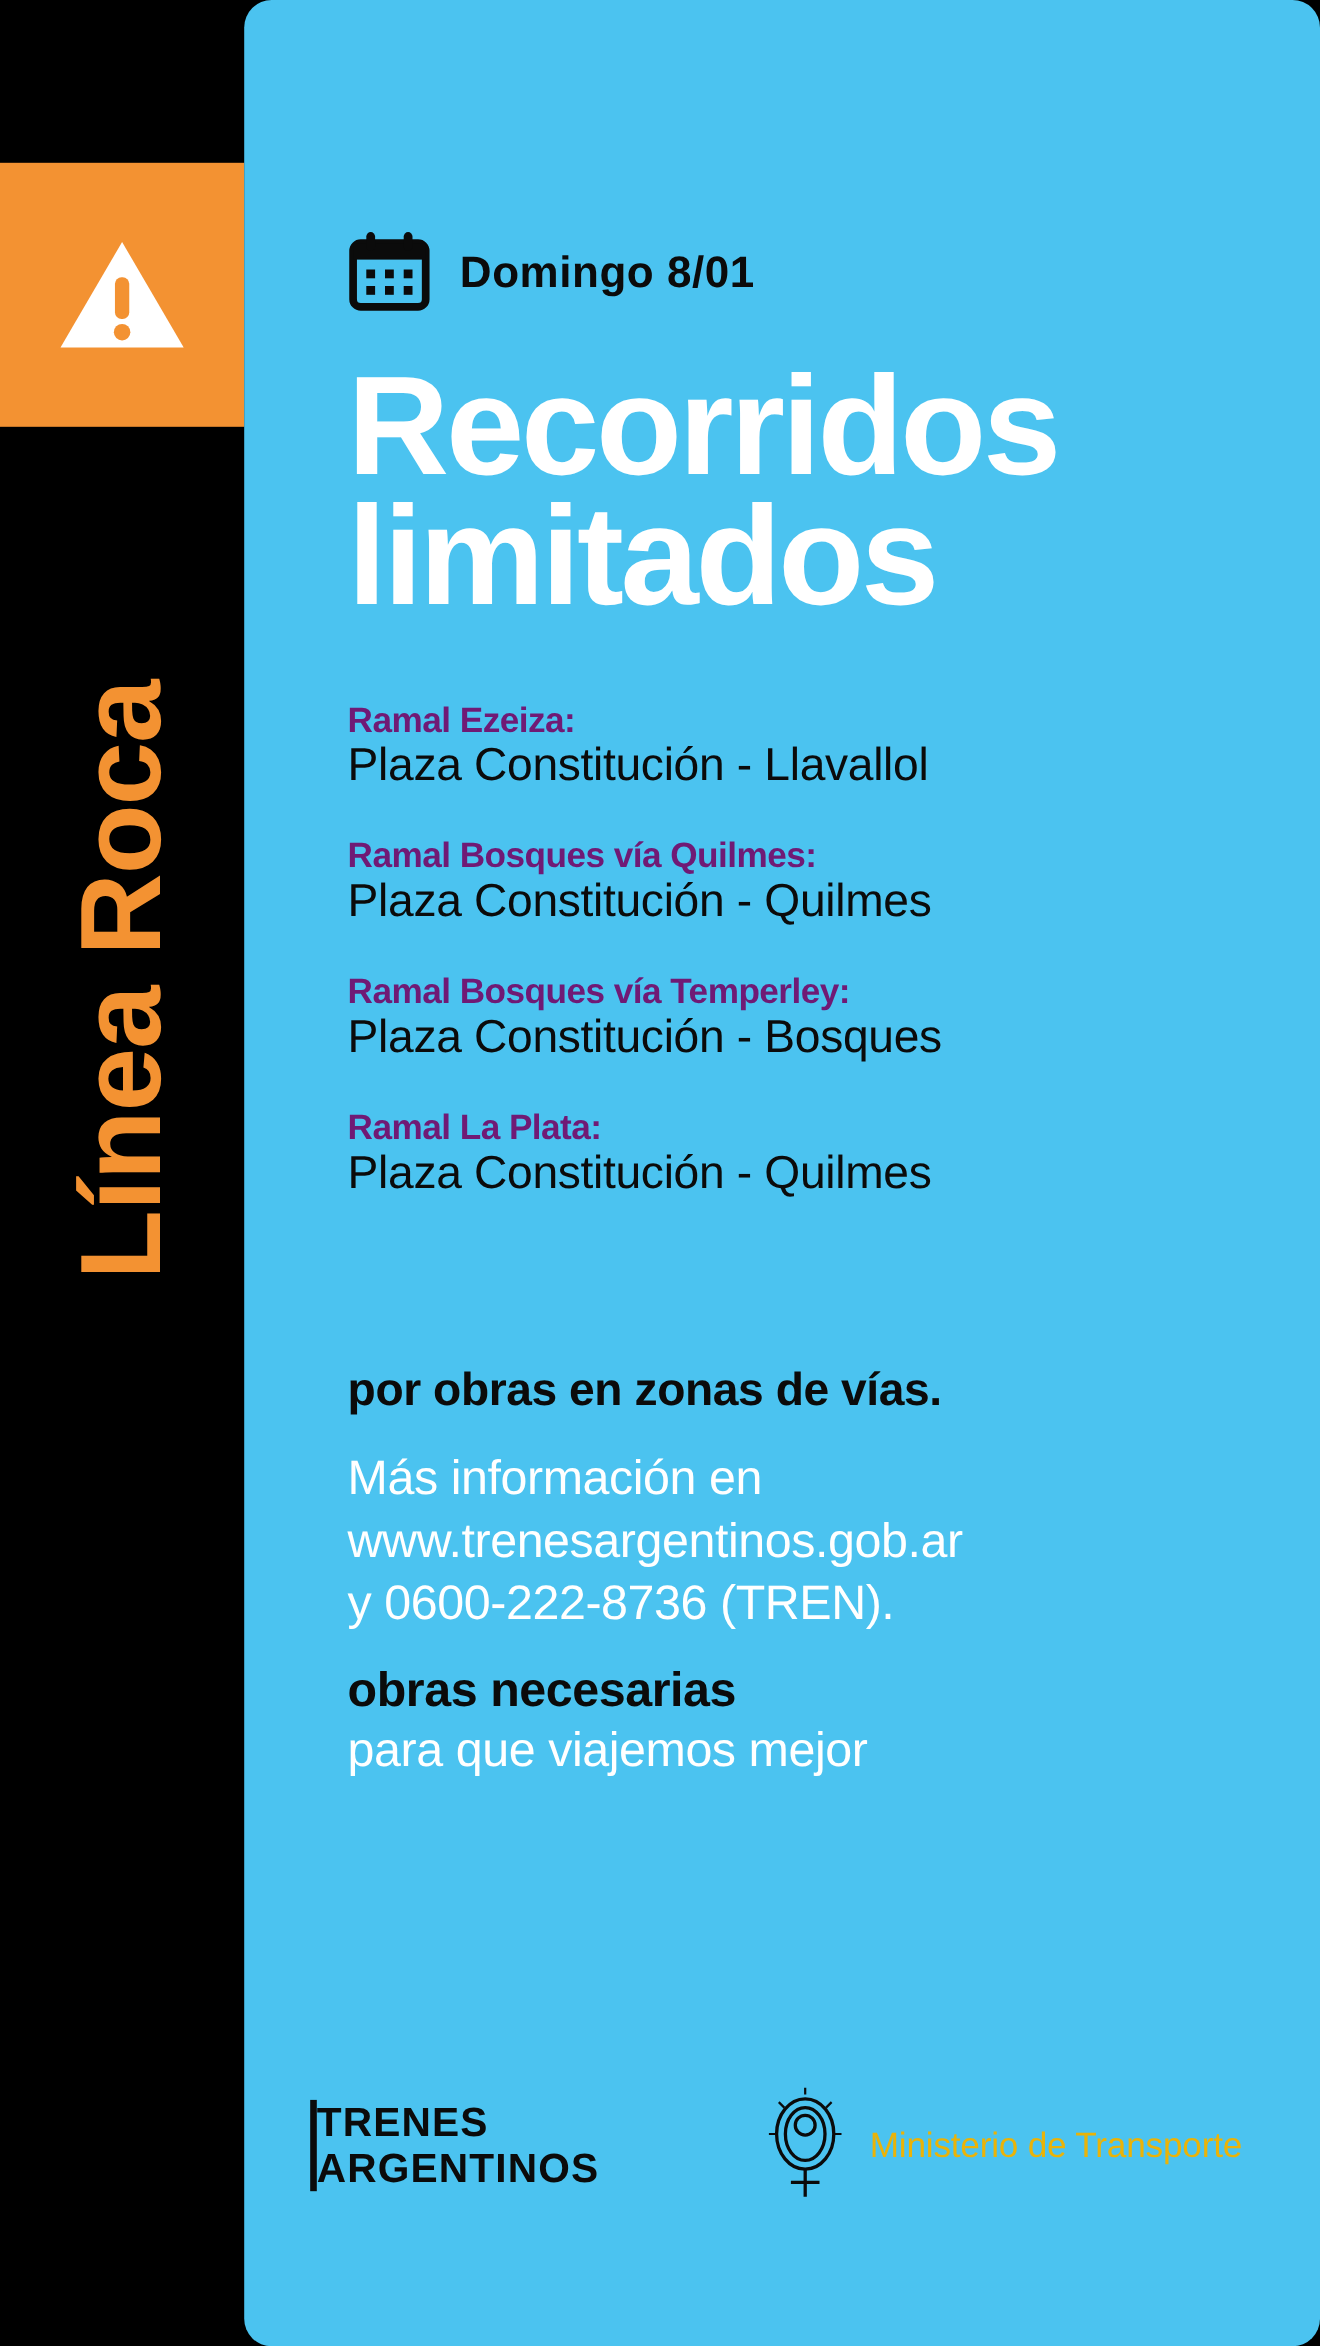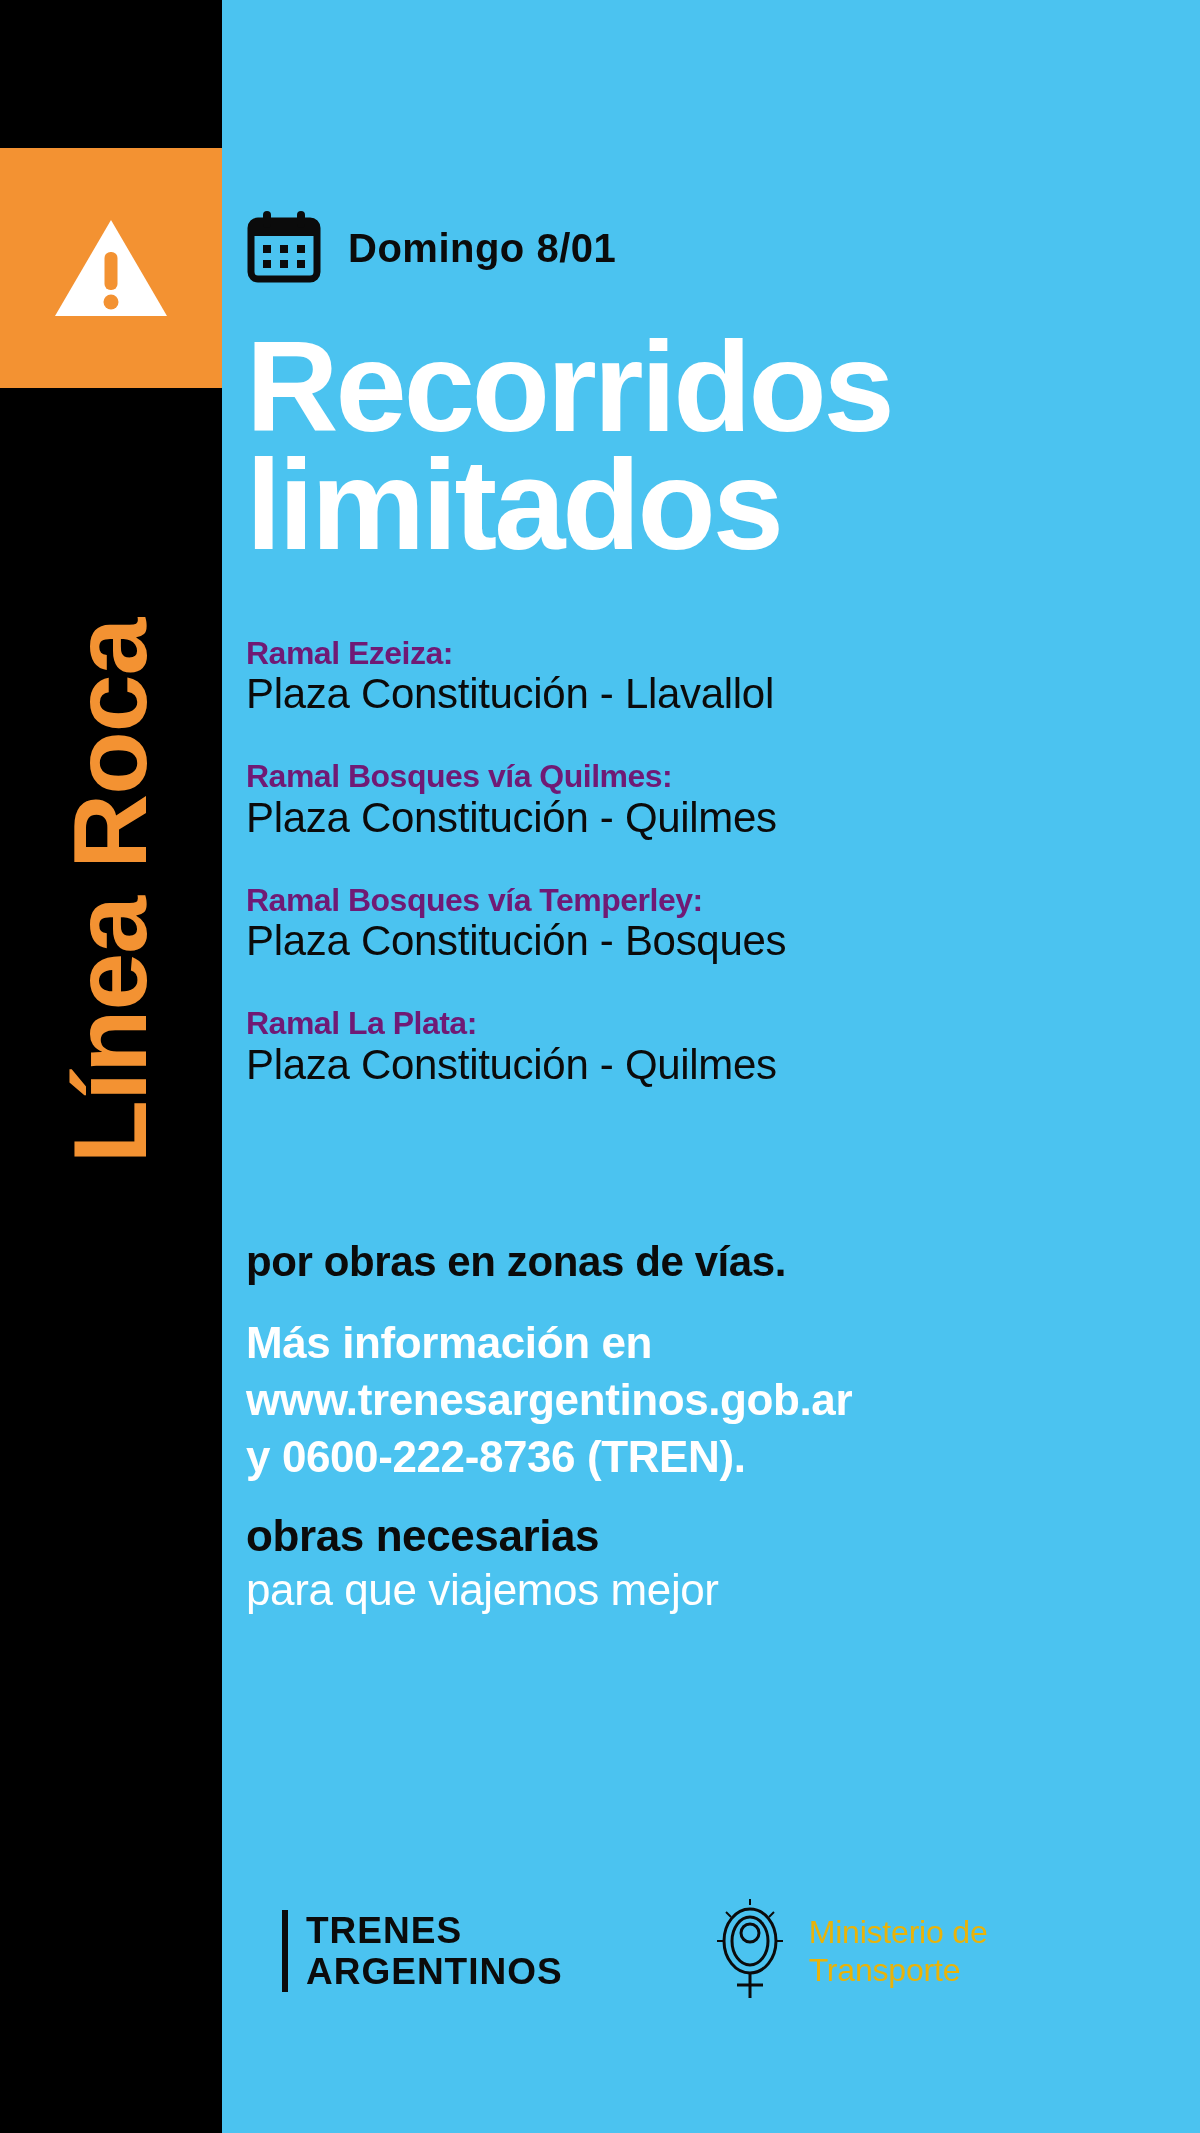--- a/index.html
+++ b/index.html
@@ -56,22 +56,23 @@
     white-space: nowrap;
   }
   
   .panel {
     position: absolute;
     left: 222px;
     top: 0;
     right: 0;
     bottom: 0;
     background: #4BC3F0;
-    padding: 0 24px;
+    padding: 0 94px;
     box-sizing: border-box;
+    border-radius: 25px;
   }
   .date-row {
     display: flex;
     align-items: center;
     gap: 26px;
     padding-top: 208px;
   }
   .date-row .cal-icon { display: block; }
   .date-text {
     color: #0B0B0B;
@@ -112,21 +113,21 @@
     font-weight: bold;
     letter-spacing: -0.4px;
   }
   .info {
     margin-top: 28px;
     color: #FFFFFF;
     font-size: 44px;
     line-height: 1.30;
     letter-spacing: -0.4px;
   }
-  .info div { white-space: nowrap; font-weight: bold; }
+  .info div { white-space: nowrap; }
   .closing {
     margin-top: 26px;
   }
   .closing-bold {
     color: #0B0B0B;
     font-size: 44px;
     font-weight: bold;
     letter-spacing: -0.4px;
   }
   .closing-light {
@@ -140,21 +141,20 @@
     position: absolute;
     left: 282px;
     right: 60px;
     bottom: 128px;
     display: flex;
     align-items: center;
   }
   .ta-logo {
     display: flex;
     align-items: stretch;
-    gap: 18px;
   }
   .ta-bar {
     width: 6px;
     background: #0B0B0B;
   }
   .ta-text {
     color: #0B0B0B;
     font-size: 37px;
     font-weight: bold;
     line-height: 1.12;

